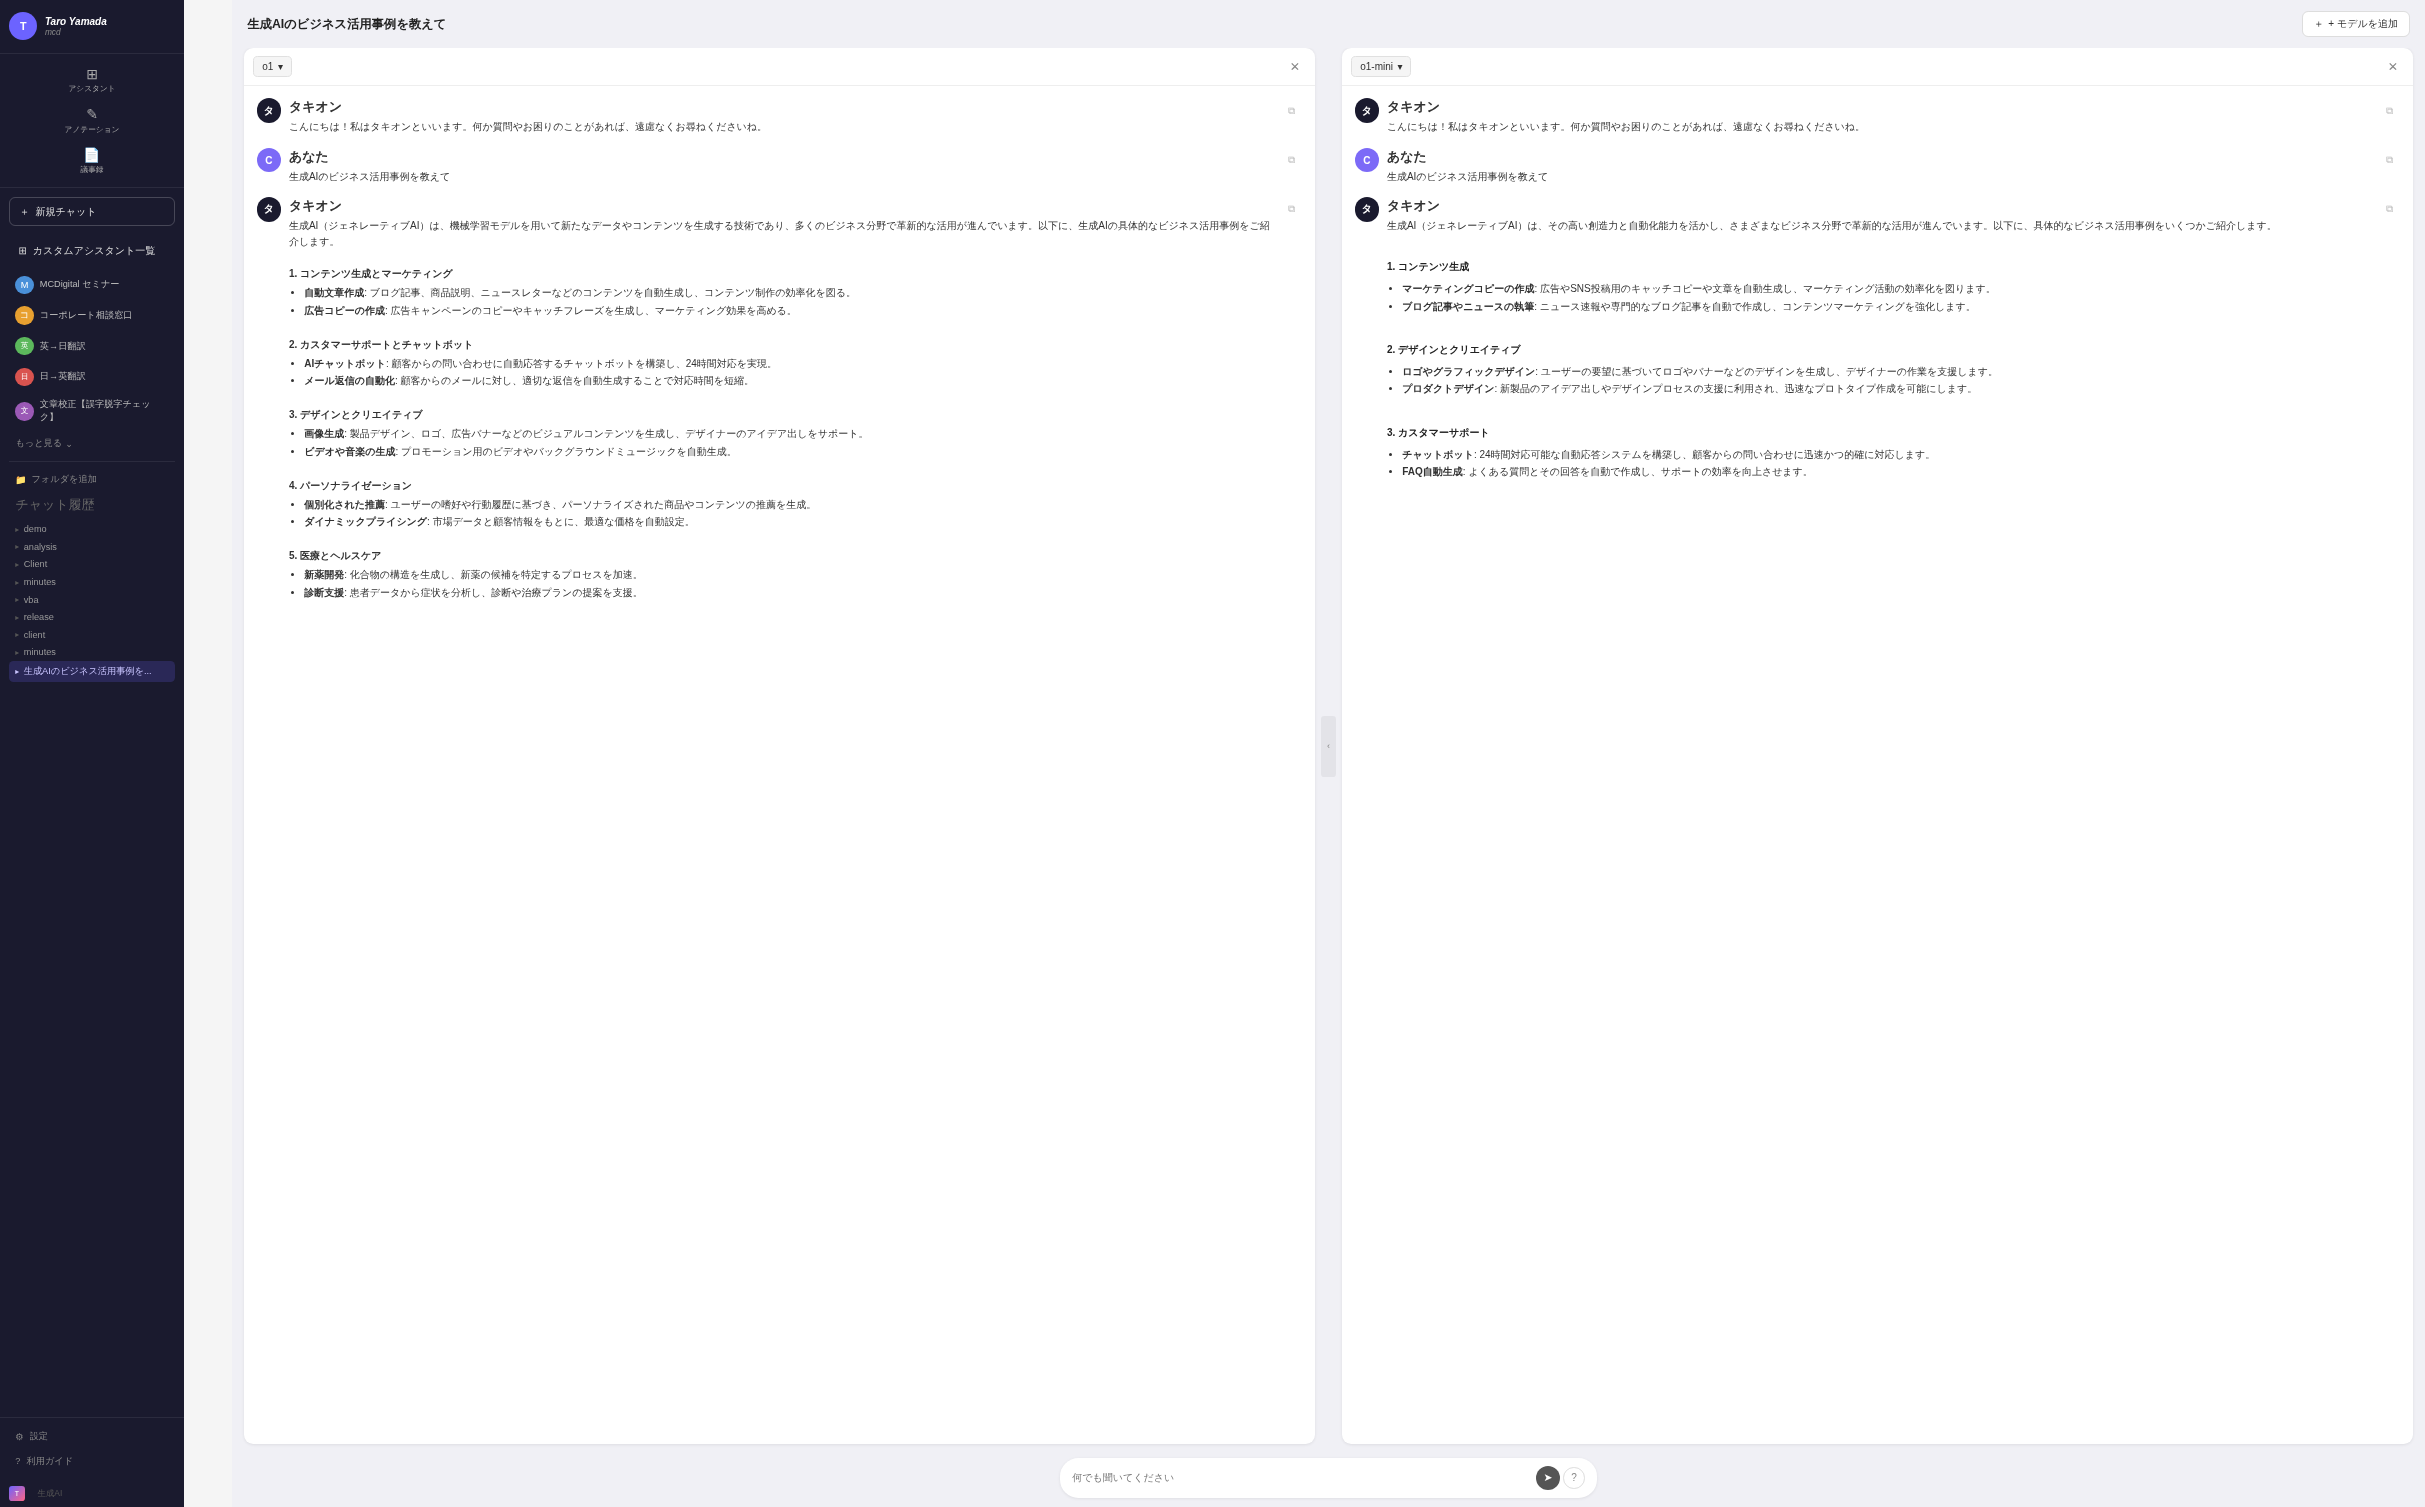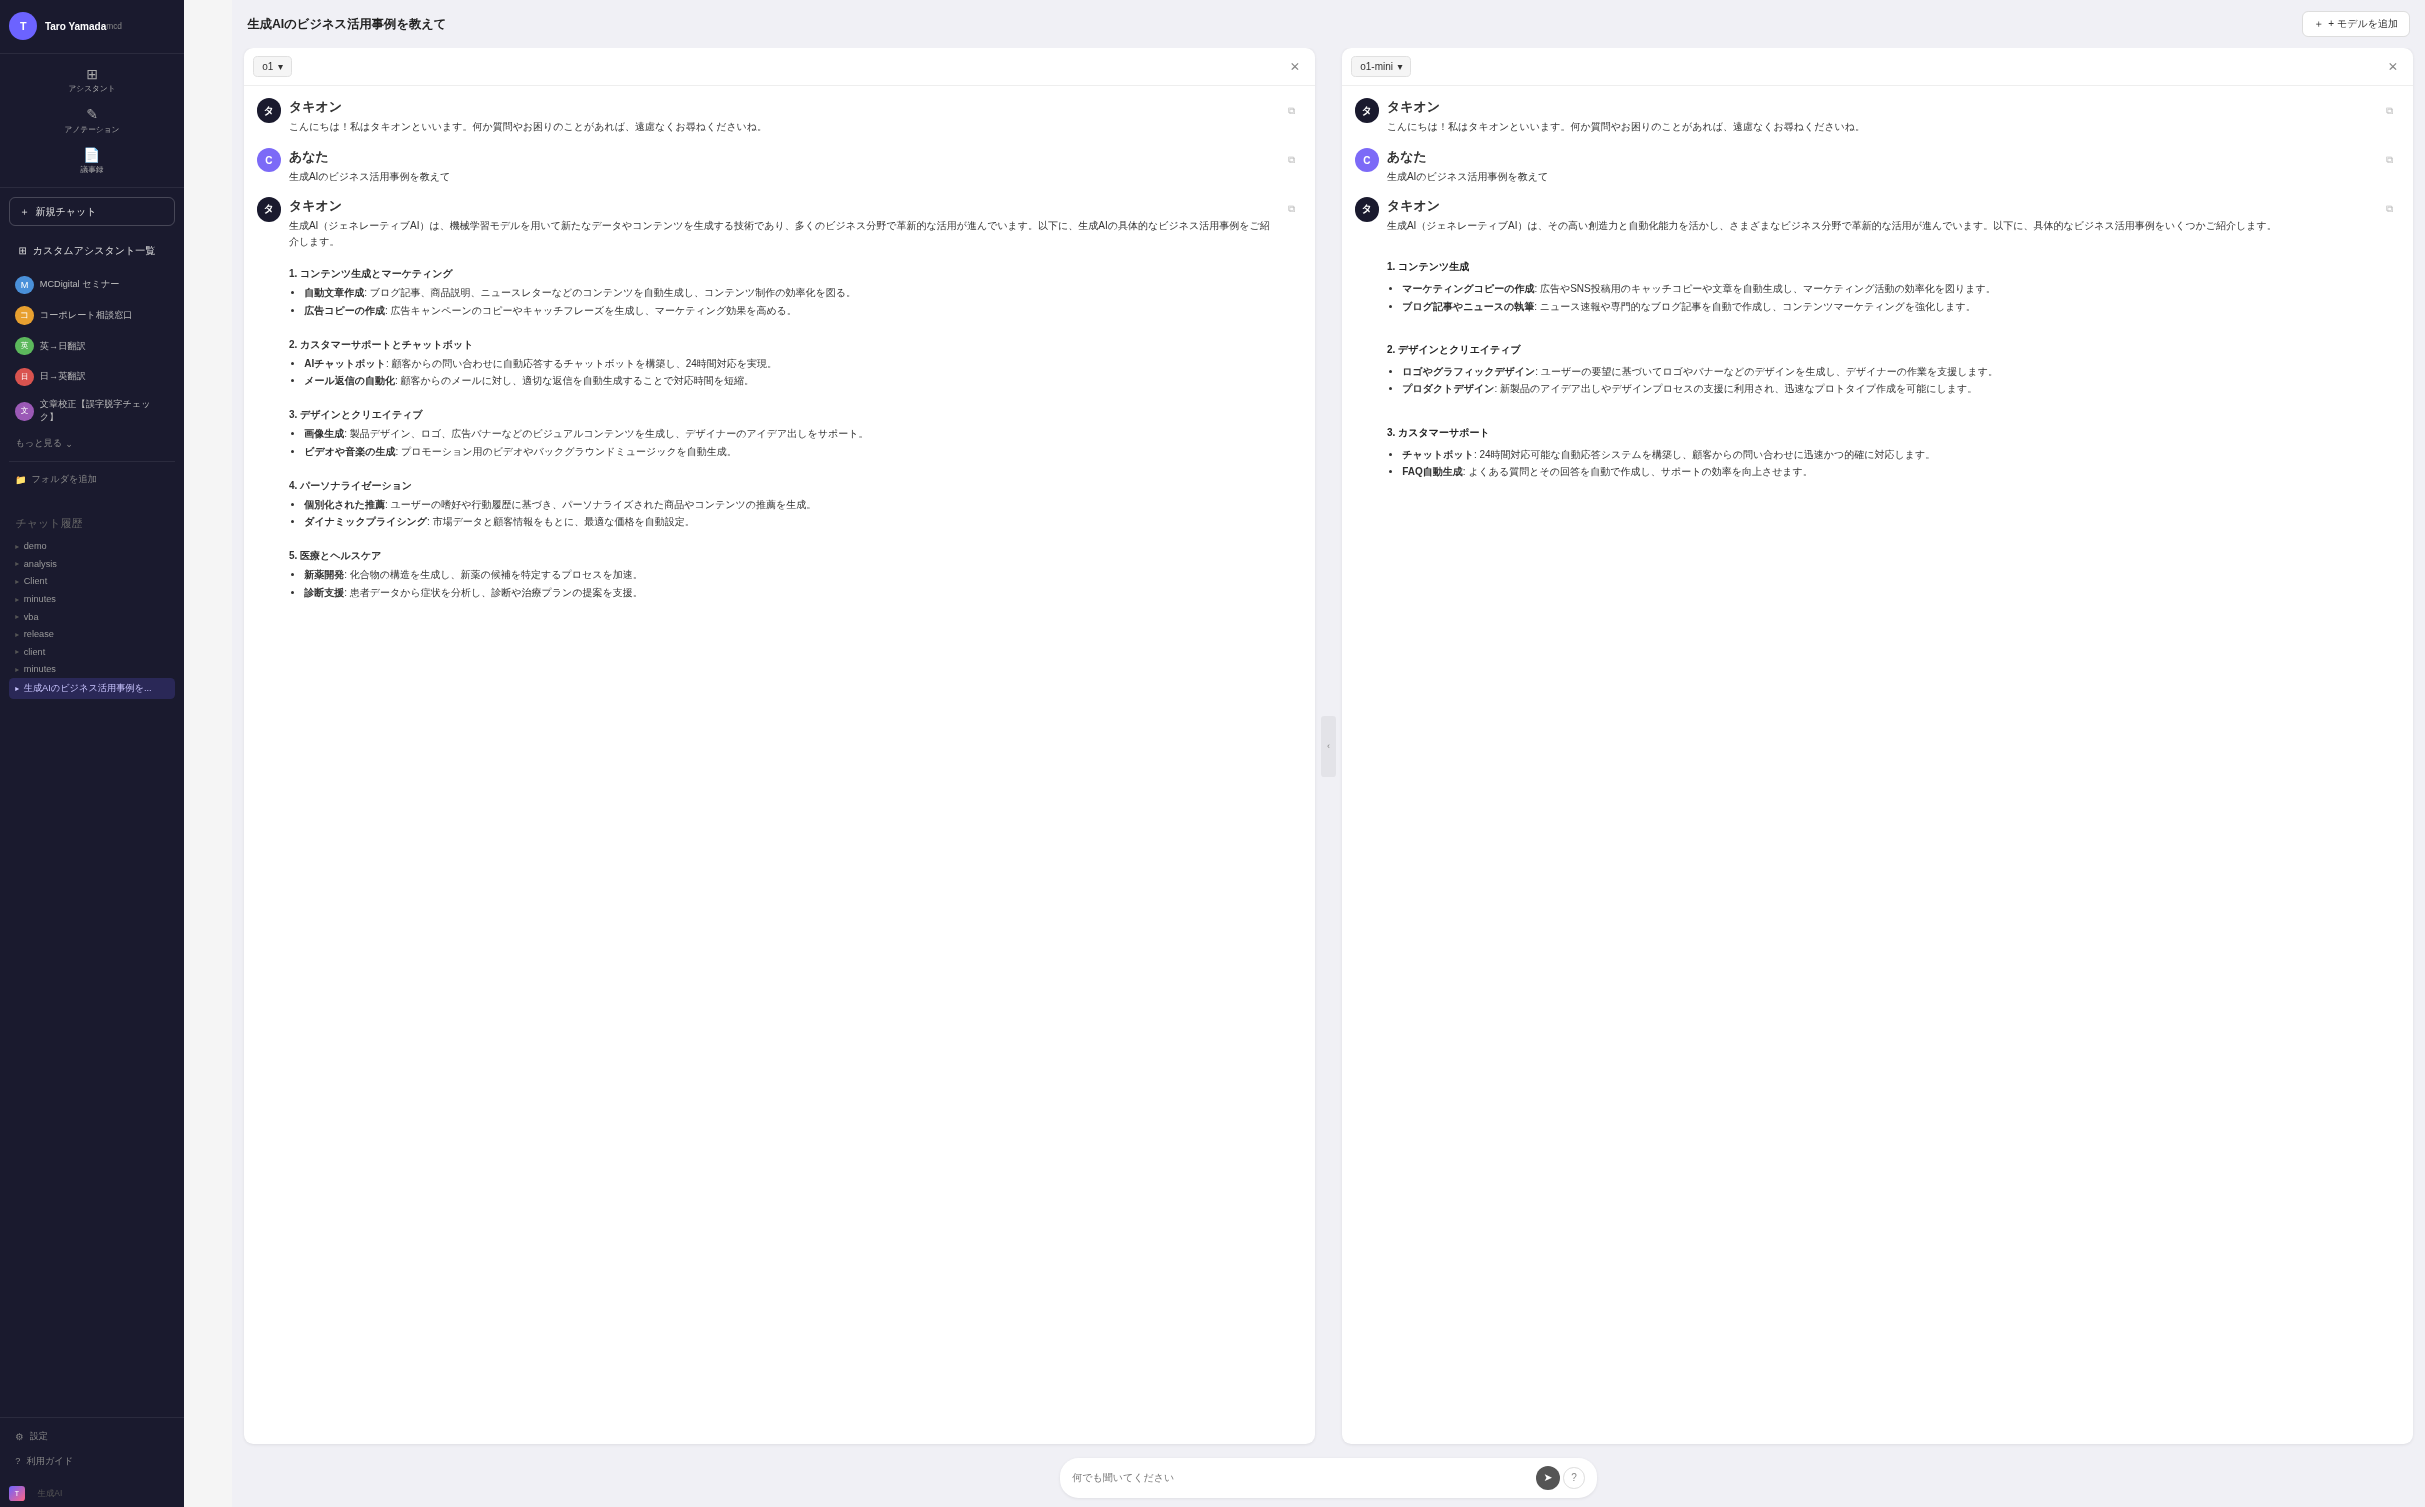--- a/index.html
+++ b/index.html
@@ -38,21 +38,21 @@
       background: #6c63ff;
       display: flex;
       align-items: center;
       justify-content: center;
       color: white;
       font-weight: bold;
       font-size: 10.7px;
       flex-shrink: 0;
     }
 
-    .user-info { display: flex; flex-direction: row; }
+    .user-info { display: flex; flex-direction: column; font-style: italic; }
     .user-name { color: white; font-size: 10px; font-weight: 600; }
     .user-role { color: #888; font-size: 8.4px; }
 
     .sidebar-icons {
       display: flex;
       flex-direction: column;
       align-items: center;
       padding: 6.1px 0;
       border-bottom: 0.8px solid rgba(255,255,255,0.08);
     }
@@ -147,22 +147,21 @@
       font-size: 9.2px;
       cursor: pointer;
       display: flex;
       align-items: center;
       gap: 4.6px;
     }
 
     .chat-history-label {
       padding: 6.1px 15.4px 3.1px;
       color: #666;
-      font-size: 11px;
-      margin-top: 20px;
+      font-size: 13px;
     }
 
     .chat-history-list {
       flex: 1;
       overflow-y: auto;
       padding: 3.1px 9.2px;
     }
 
     .history-item {
       display: flex;

